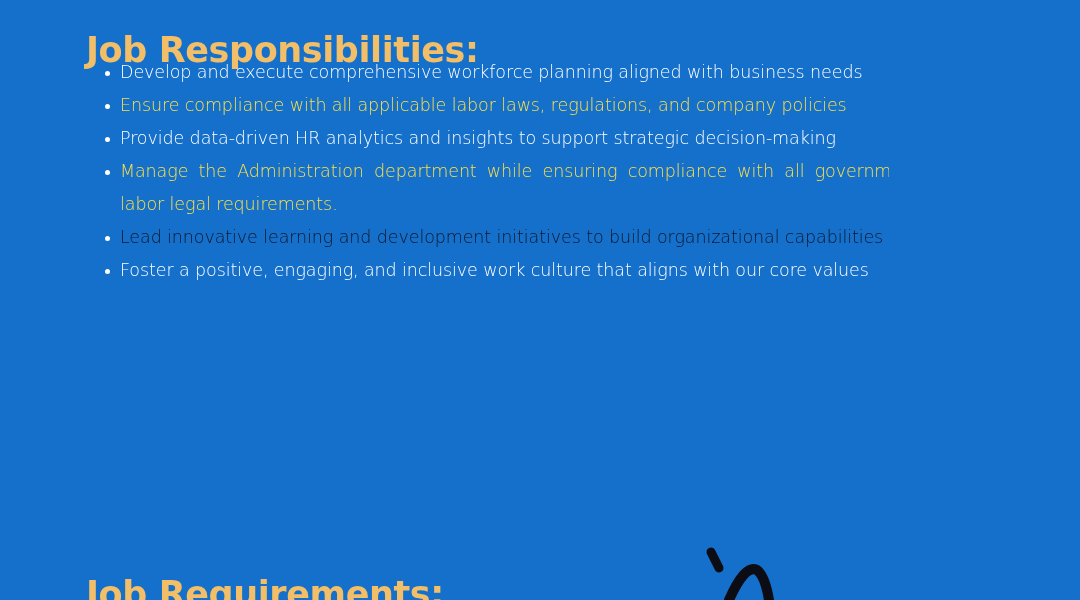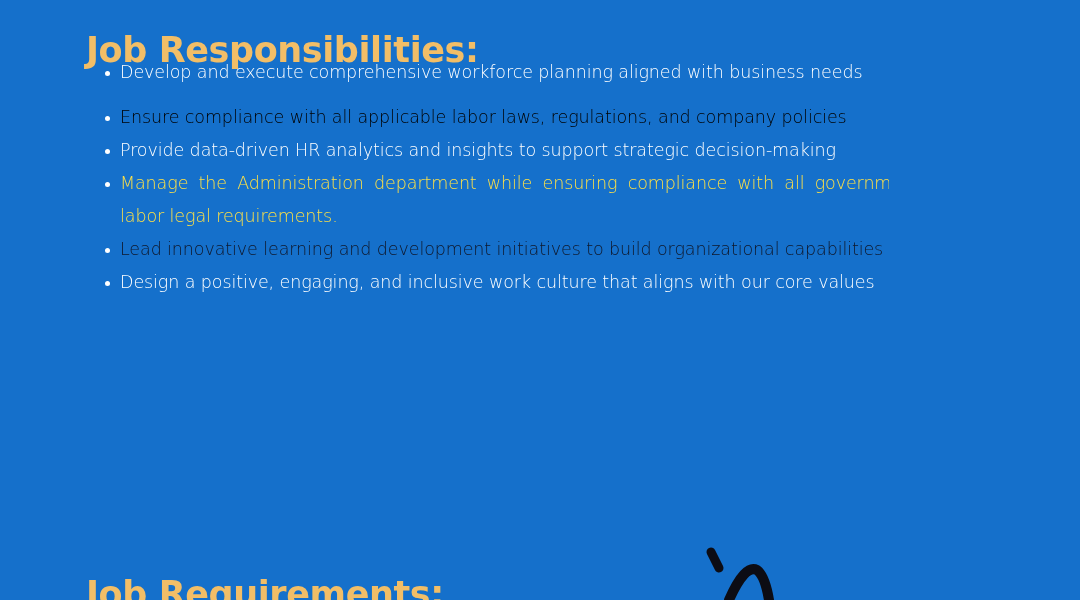--- a/index.html
+++ b/index.html
@@ -104,25 +104,25 @@
 </style>
 </head>
 <body style="background: rgb(21, 112, 203);">
 
 <div class="slide" style="background: rgb(21, 112, 203);">
 
   <h1 class="heading heading-responsibilities" style="color: rgb(242, 190, 103);">Job Responsibilities:</h1>
 
   <ul class="bullet-list">
       <li class="bullet-item" style="color: rgb(255, 255, 255);"><span class="line-text">Develop and execute comprehensive workforce planning aligned with business needs</span></li>
-      <li class="bullet-item single-line" style="color: #000000; margin-top: 12px;"><span class="line-text">Ensure compliance with all applicable labor laws, regulations, and company policies</span></li>
+      <li class="bullet-item single-line" style="color: #fde047;"><span class="line-text">Ensure compliance with all applicable labor laws, regulations, and company policies</span></li>
       <li class="bullet-item single-line" style="color: #ffffff;"><span class="line-text">Provide data-driven HR analytics and insights to support strategic decision-making</span></li>
       <li class="bullet-item" style="color: #fde047;"><span class="line-text">Manage the Administration department while ensuring compliance with all governmental and labor legal requirements.</span></li>
       <li class="bullet-item" style="color: #0f172a;"><span class="line-text">Lead innovative learning and development initiatives to build organizational capabilities</span></li>
-      <li class="bullet-item" style="color: rgb(255, 255, 255);"><span class="line-text">Design a positive, engaging, and inclusive work culture that aligns with our core values</span></li>
+      <li class="bullet-item" style="color: rgb(255, 255, 255);"><span class="line-text">Foster a positive, engaging, and inclusive work culture that aligns with our core values</span></li>
     </ul>
 
   <h1 class="heading heading-requirements" style="color: rgb(242, 190, 103);">Job Requirements:</h1>
 
   <span class="doodle">
     <svg viewBox="0 0 110 62" width="110" height="62" xmlns="http://www.w3.org/2000/svg">
       <path d="M18 14 L26 30" stroke="#0C0C14" stroke-width="9" stroke-linecap="round" fill="none"></path>
       <path d="M36 62 Q52 26 64 32 Q72 38 76 62" stroke="#0C0C14" stroke-width="10" stroke-linecap="round" fill="none"></path>
     </svg>
   </span>

